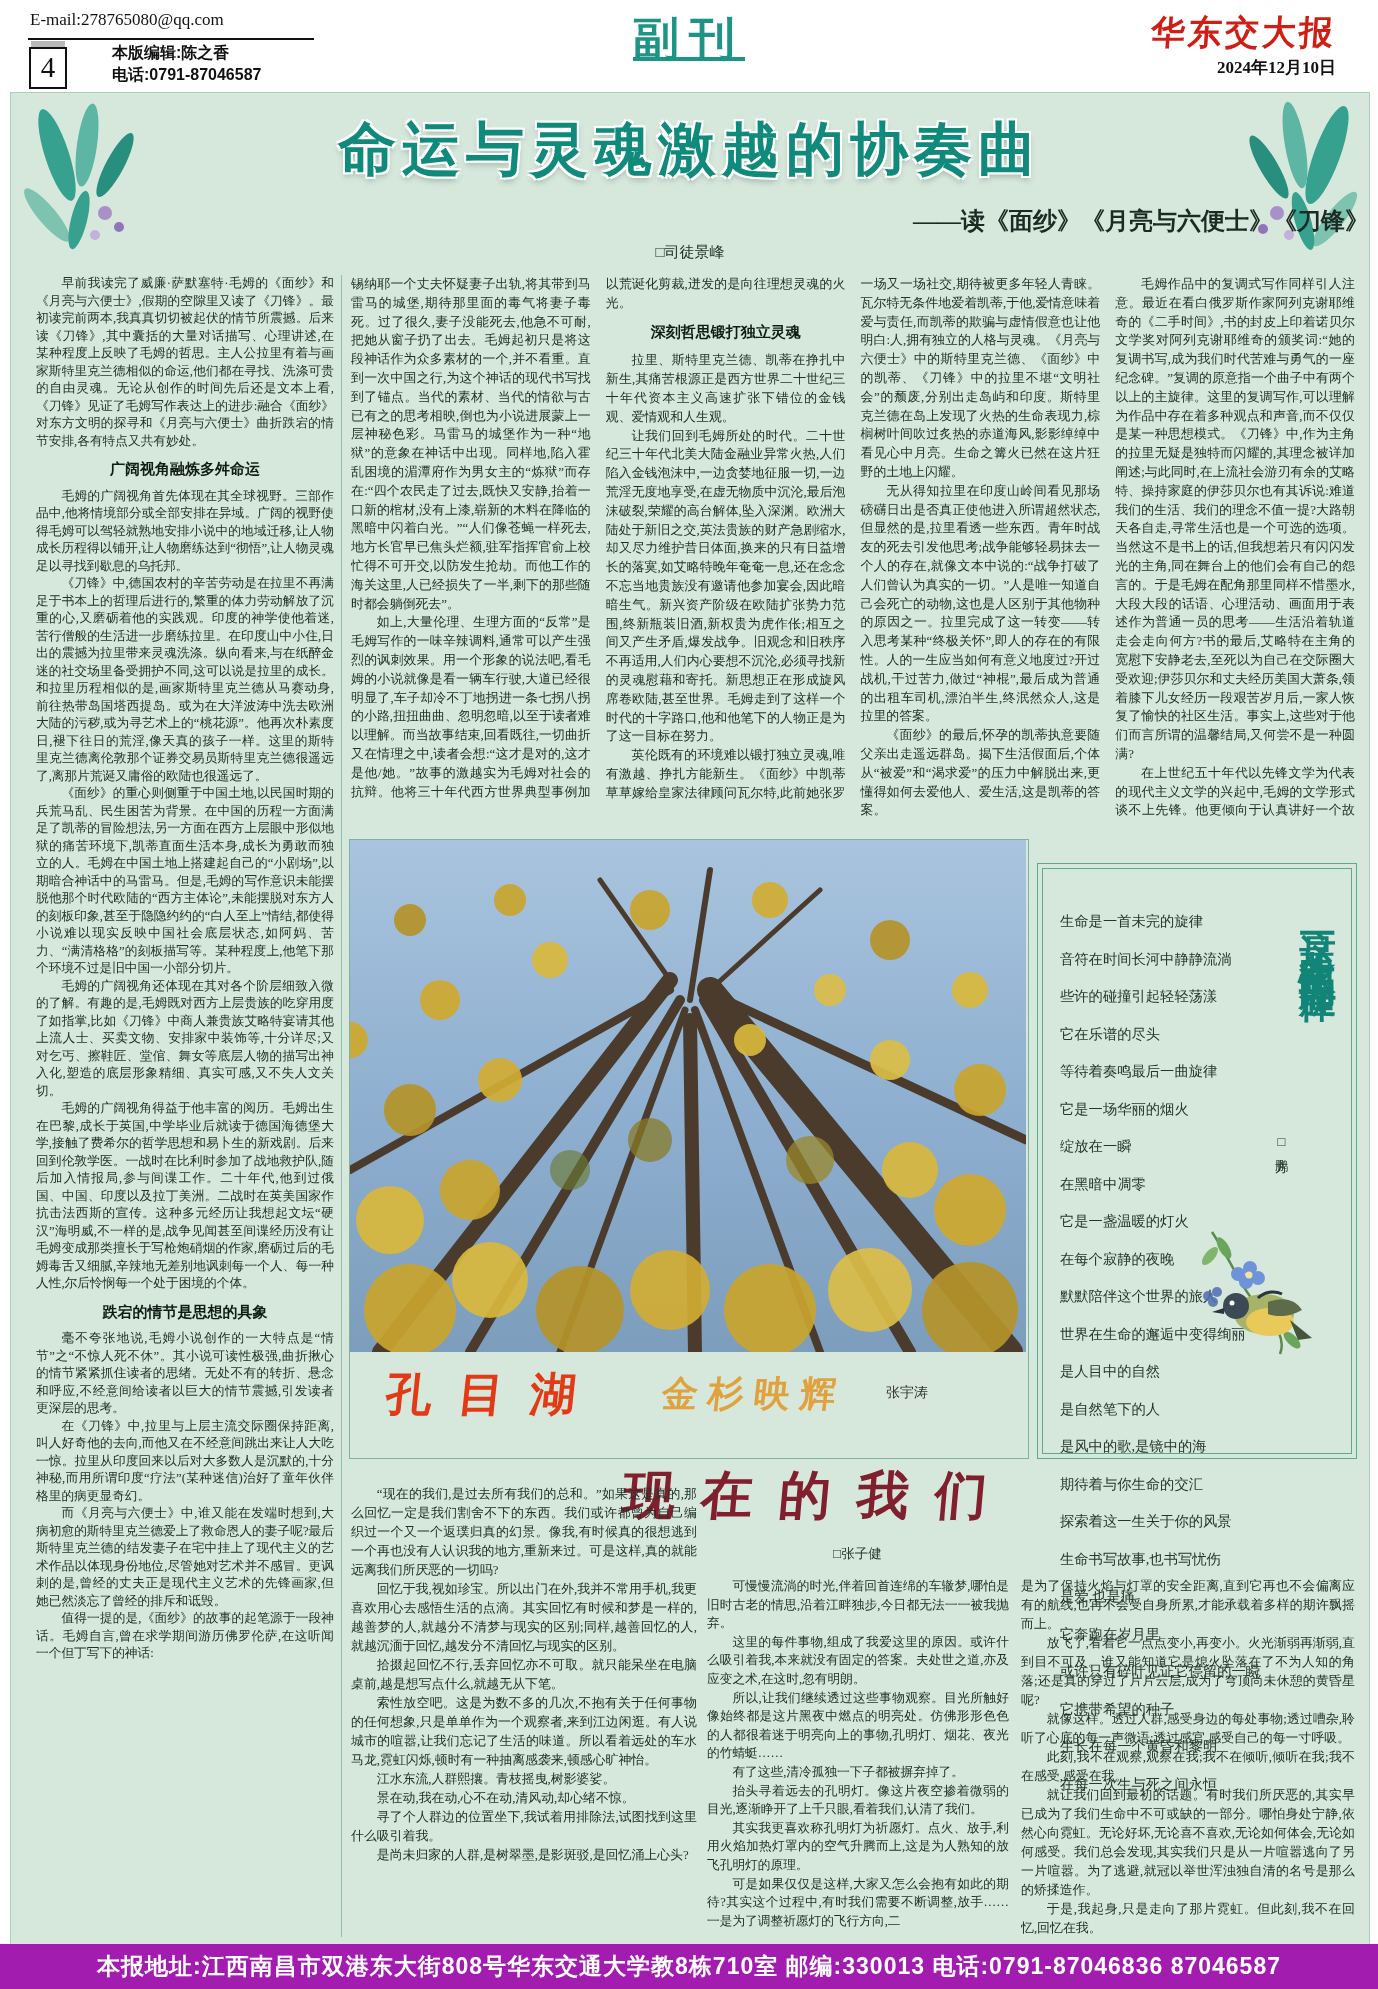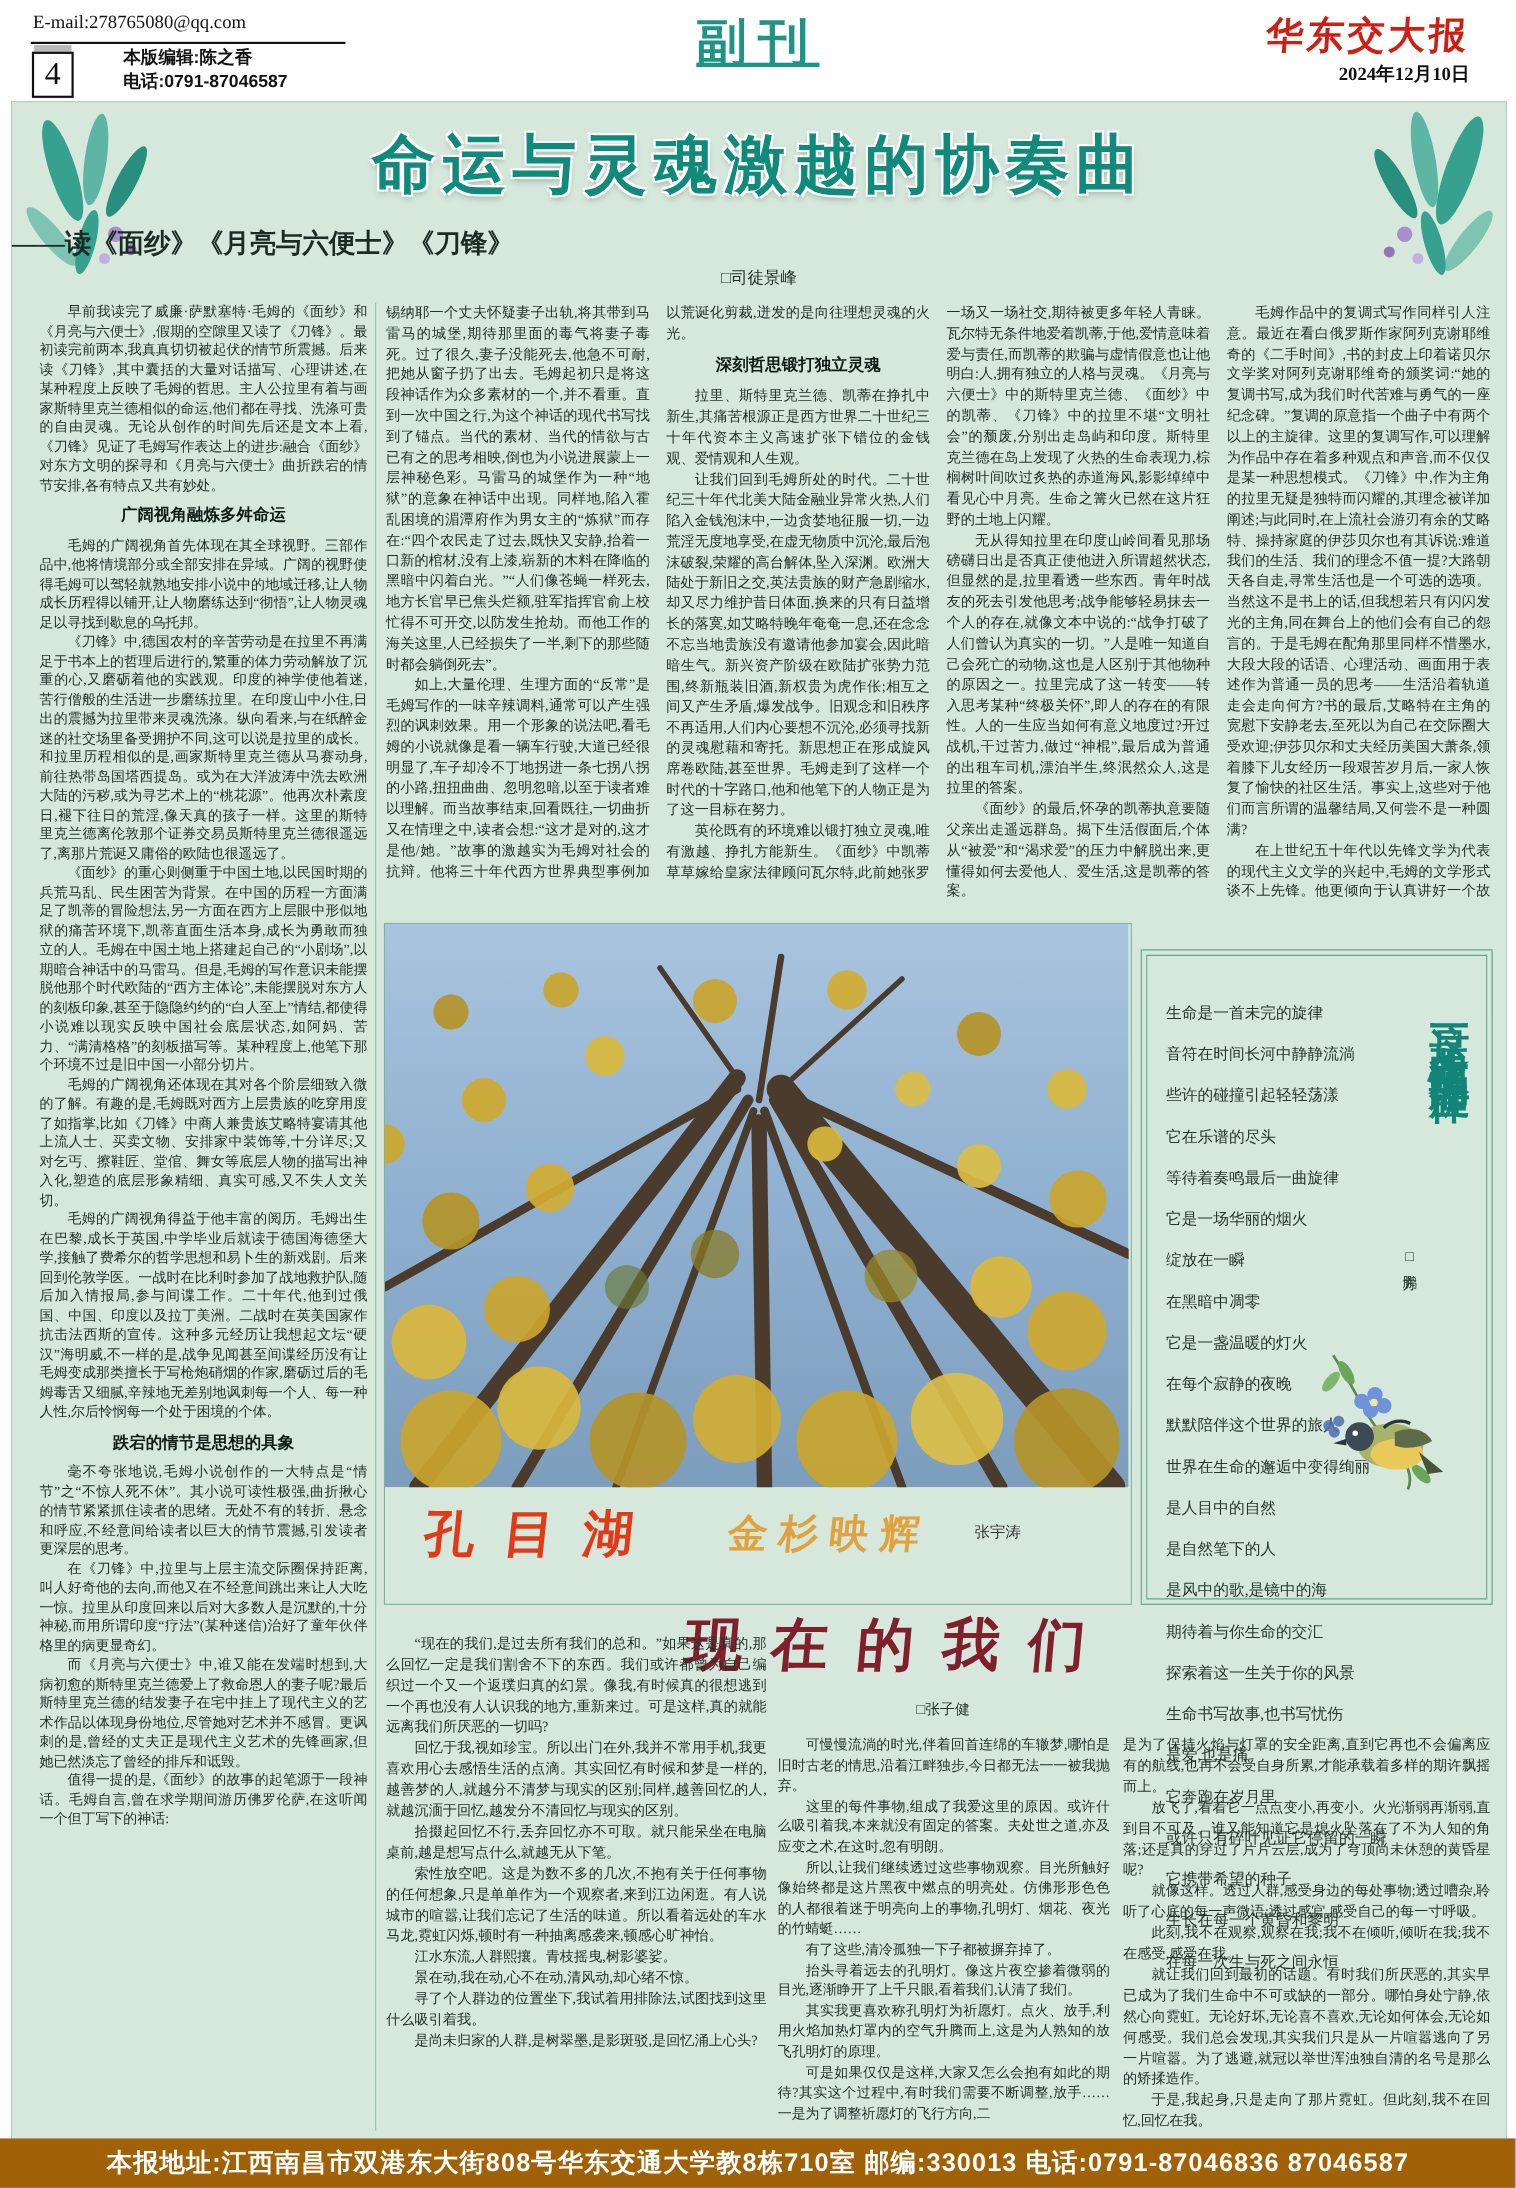--- a/index.html
+++ b/index.html
@@ -21,21 +21,21 @@
   .issue-date{position:absolute;right:42px;top:56px;font-size:17px;font-weight:bold;color:#111;}
   
   #paper{position:absolute;left:10px;top:92px;width:1358px;height:1852px;background:#d6e8dc;
          border:1px solid #aacfbd;}
   
   .decor{position:absolute;pointer-events:none;}
   
   .main-title{position:absolute;left:0;top:18px;width:100%;text-align:center;font-size:58px;
               font-weight:bold;color:#0f8a7b;font-family:"Liberation Sans",sans-serif;letter-spacing:6px;
               text-shadow:-2px -2px 0 #fff,2px -2px 0 #fff,-2px 2px 0 #fff,2px 2px 0 #fff,0 4px 6px rgba(0,0,0,.25);}
-  .sub-title{position:absolute;left:0;top:112px;width:100%;text-align:left;font-size:24px;
+  .sub-title{position:absolute;left:0;top:112px;width:100%;text-align:right;font-size:24px;
              font-weight:bold;color:#1c2a24;}
   .byline{position:absolute;left:0;top:150px;width:100%;text-align:center;font-size:15px;color:#1c2a24;}
   
   .para{margin:0;text-align:justify;text-indent:2em;}
   .para.cont{text-indent:0;}
   .colhead{margin:10px 0;text-align:center;font-weight:bold;font-size:15px;
            font-family:"Liberation Sans",sans-serif;color:#101d16;}
   #col1{position:absolute;left:25px;top:182px;width:298px;height:1662px;overflow:hidden;
         font-size:12.7px;line-height:17.5px;}
   .vrule{position:absolute;left:330px;top:182px;width:1px;height:1662px;background:#8fbfab;}
@@ -62,21 +62,21 @@
   .bird{position:absolute;right:34px;bottom:96px;}
   
   .essay-title{position:absolute;left:612px;top:1368px;width:480px;font-size:52px;font-weight:bold;
                color:#801f2e;letter-spacing:26px;transform:skewX(-5deg);white-space:nowrap;}
   .essay-author{position:absolute;left:822px;top:1452px;font-size:13.5px;color:#26352d;}
   .essay-col{overflow:hidden;font-size:12.9px;line-height:19px;}
   #ecolA{position:absolute;left:340px;top:1392px;width:346px;height:452px;}
   #ecolB{position:absolute;left:696px;top:1484px;width:302px;height:360px;font-size:12.7px;line-height:18.6px;}
   #ecolC{position:absolute;left:1010px;top:1484px;width:334px;height:360px;}
   
-  #footer{position:absolute;left:0;top:1944px;width:1378px;height:45px;background:#a16207;
+  #footer{position:absolute;left:0;top:1944px;width:1378px;height:45px;background:#a21caf;
           color:#fff;text-align:center;font-size:23px;font-weight:bold;line-height:45px;
           font-family:"Liberation Sans",sans-serif;letter-spacing:1px;}
 </style>
 </head>
 <body>
 
 <div id="page">
 
   <div id="header">
     <div class="email">E-mail:278765080@qq.com</div>

